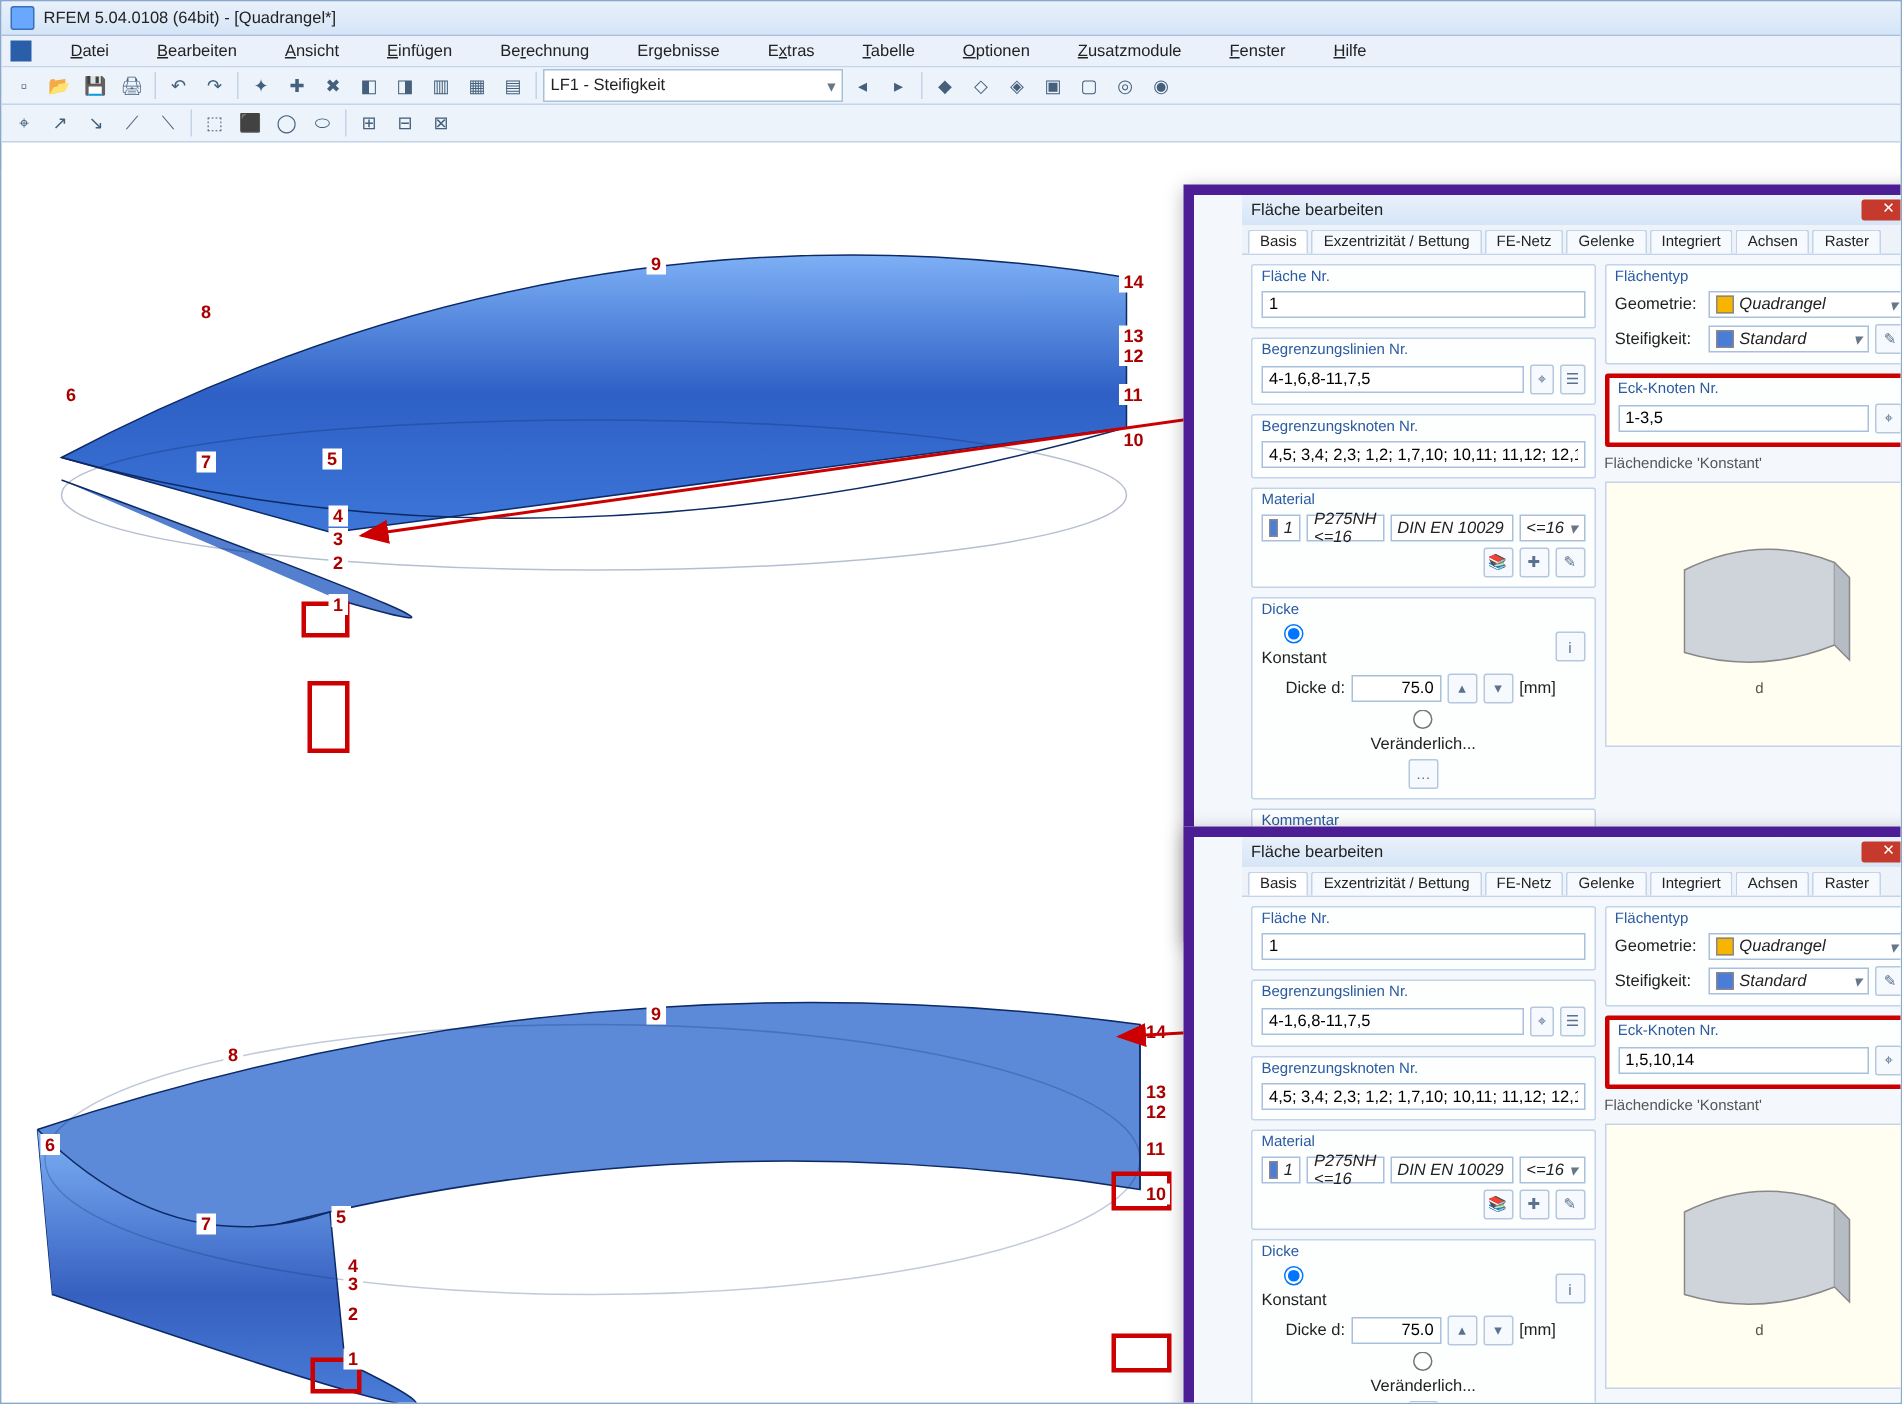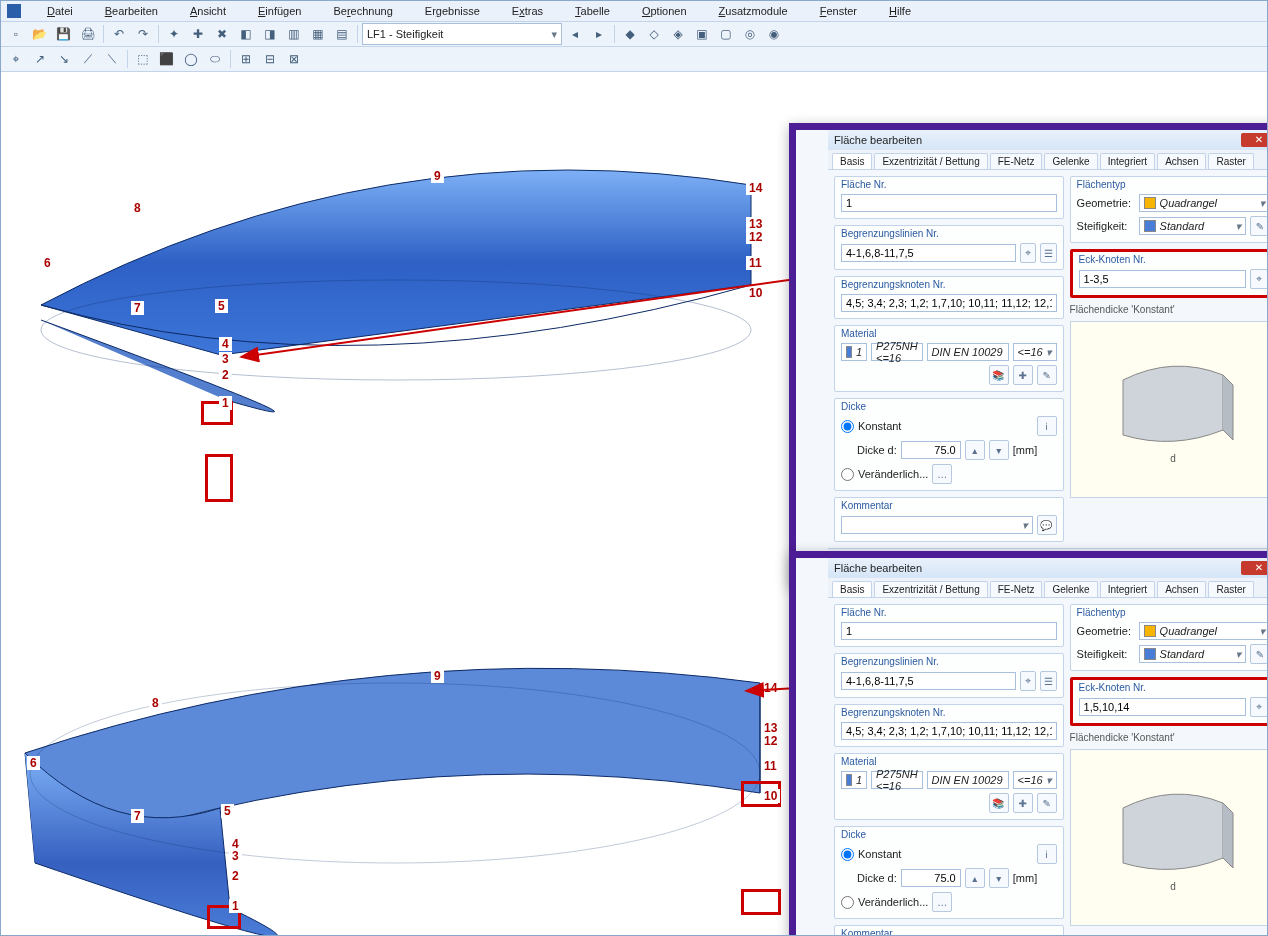--- a/index.html
+++ b/index.html
@@ -38,28 +38,32 @@
 .minibtn{width:18px;height:18px;border:1px solid #b6c8de;background:#f6f9fd;border-radius:2px;display:flex;align-items:center;justify-content:center;font-size:10px;color:#5a728f;}
 .sel{display:flex;align-items:center;font-style:italic;}
 .sel .sw{width:10px;height:10px;margin-right:4px;border:1px solid #888;}
 .sel .dd{margin-left:auto;color:#678;}
 .thick{width:60px!important;text-align:right;}
 .preview{border:1px solid #c3d4ea;background:#fffef1;height:175px;display:flex;align-items:center;justify-content:center;}
 .dlgbtns{display:flex;align-items:center;gap:4px;padding:4px 6px;border-top:1px solid #c3d4ea;background:#eef3fa;}
 .dlgbtns .sp{flex:1;}
 .b{height:22px;min-width:70px;border:1px solid #a8c0dc;background:linear-gradient(#fff,#e8eef7);border-radius:2px;padding:0 10px;}
 .arrow{position:absolute;pointer-events:none;}
-.radio{display:flex;align-items:center;gap:4px;}
+.radio{display:flex;align-items:center;gap:4px;flex-direction:column;}
 .radio input{margin:0;}
 </style>
 </head>
 <body>
 
 <div class="win">
 
+  <div class="titlebar">
+    <div class="logo"></div>
+    <span>RFEM 5.04.0108 (64bit) - [Quadrangel*]</span>
+  </div>
 
   <div class="menubar">
     <div class="logo" style="width:14px;height:14px;background:#2b5ea8;"></div>
     <span><u>D</u>atei</span>
     <span><u>B</u>earbeiten</span>
     <span><u>A</u>nsicht</span>
     <span><u>E</u>infügen</span>
     <span>Be<u>r</u>echnung</span>
     <span>Er<u>g</u>ebnisse</span>
     <span>E<u>x</u>tras</span>

